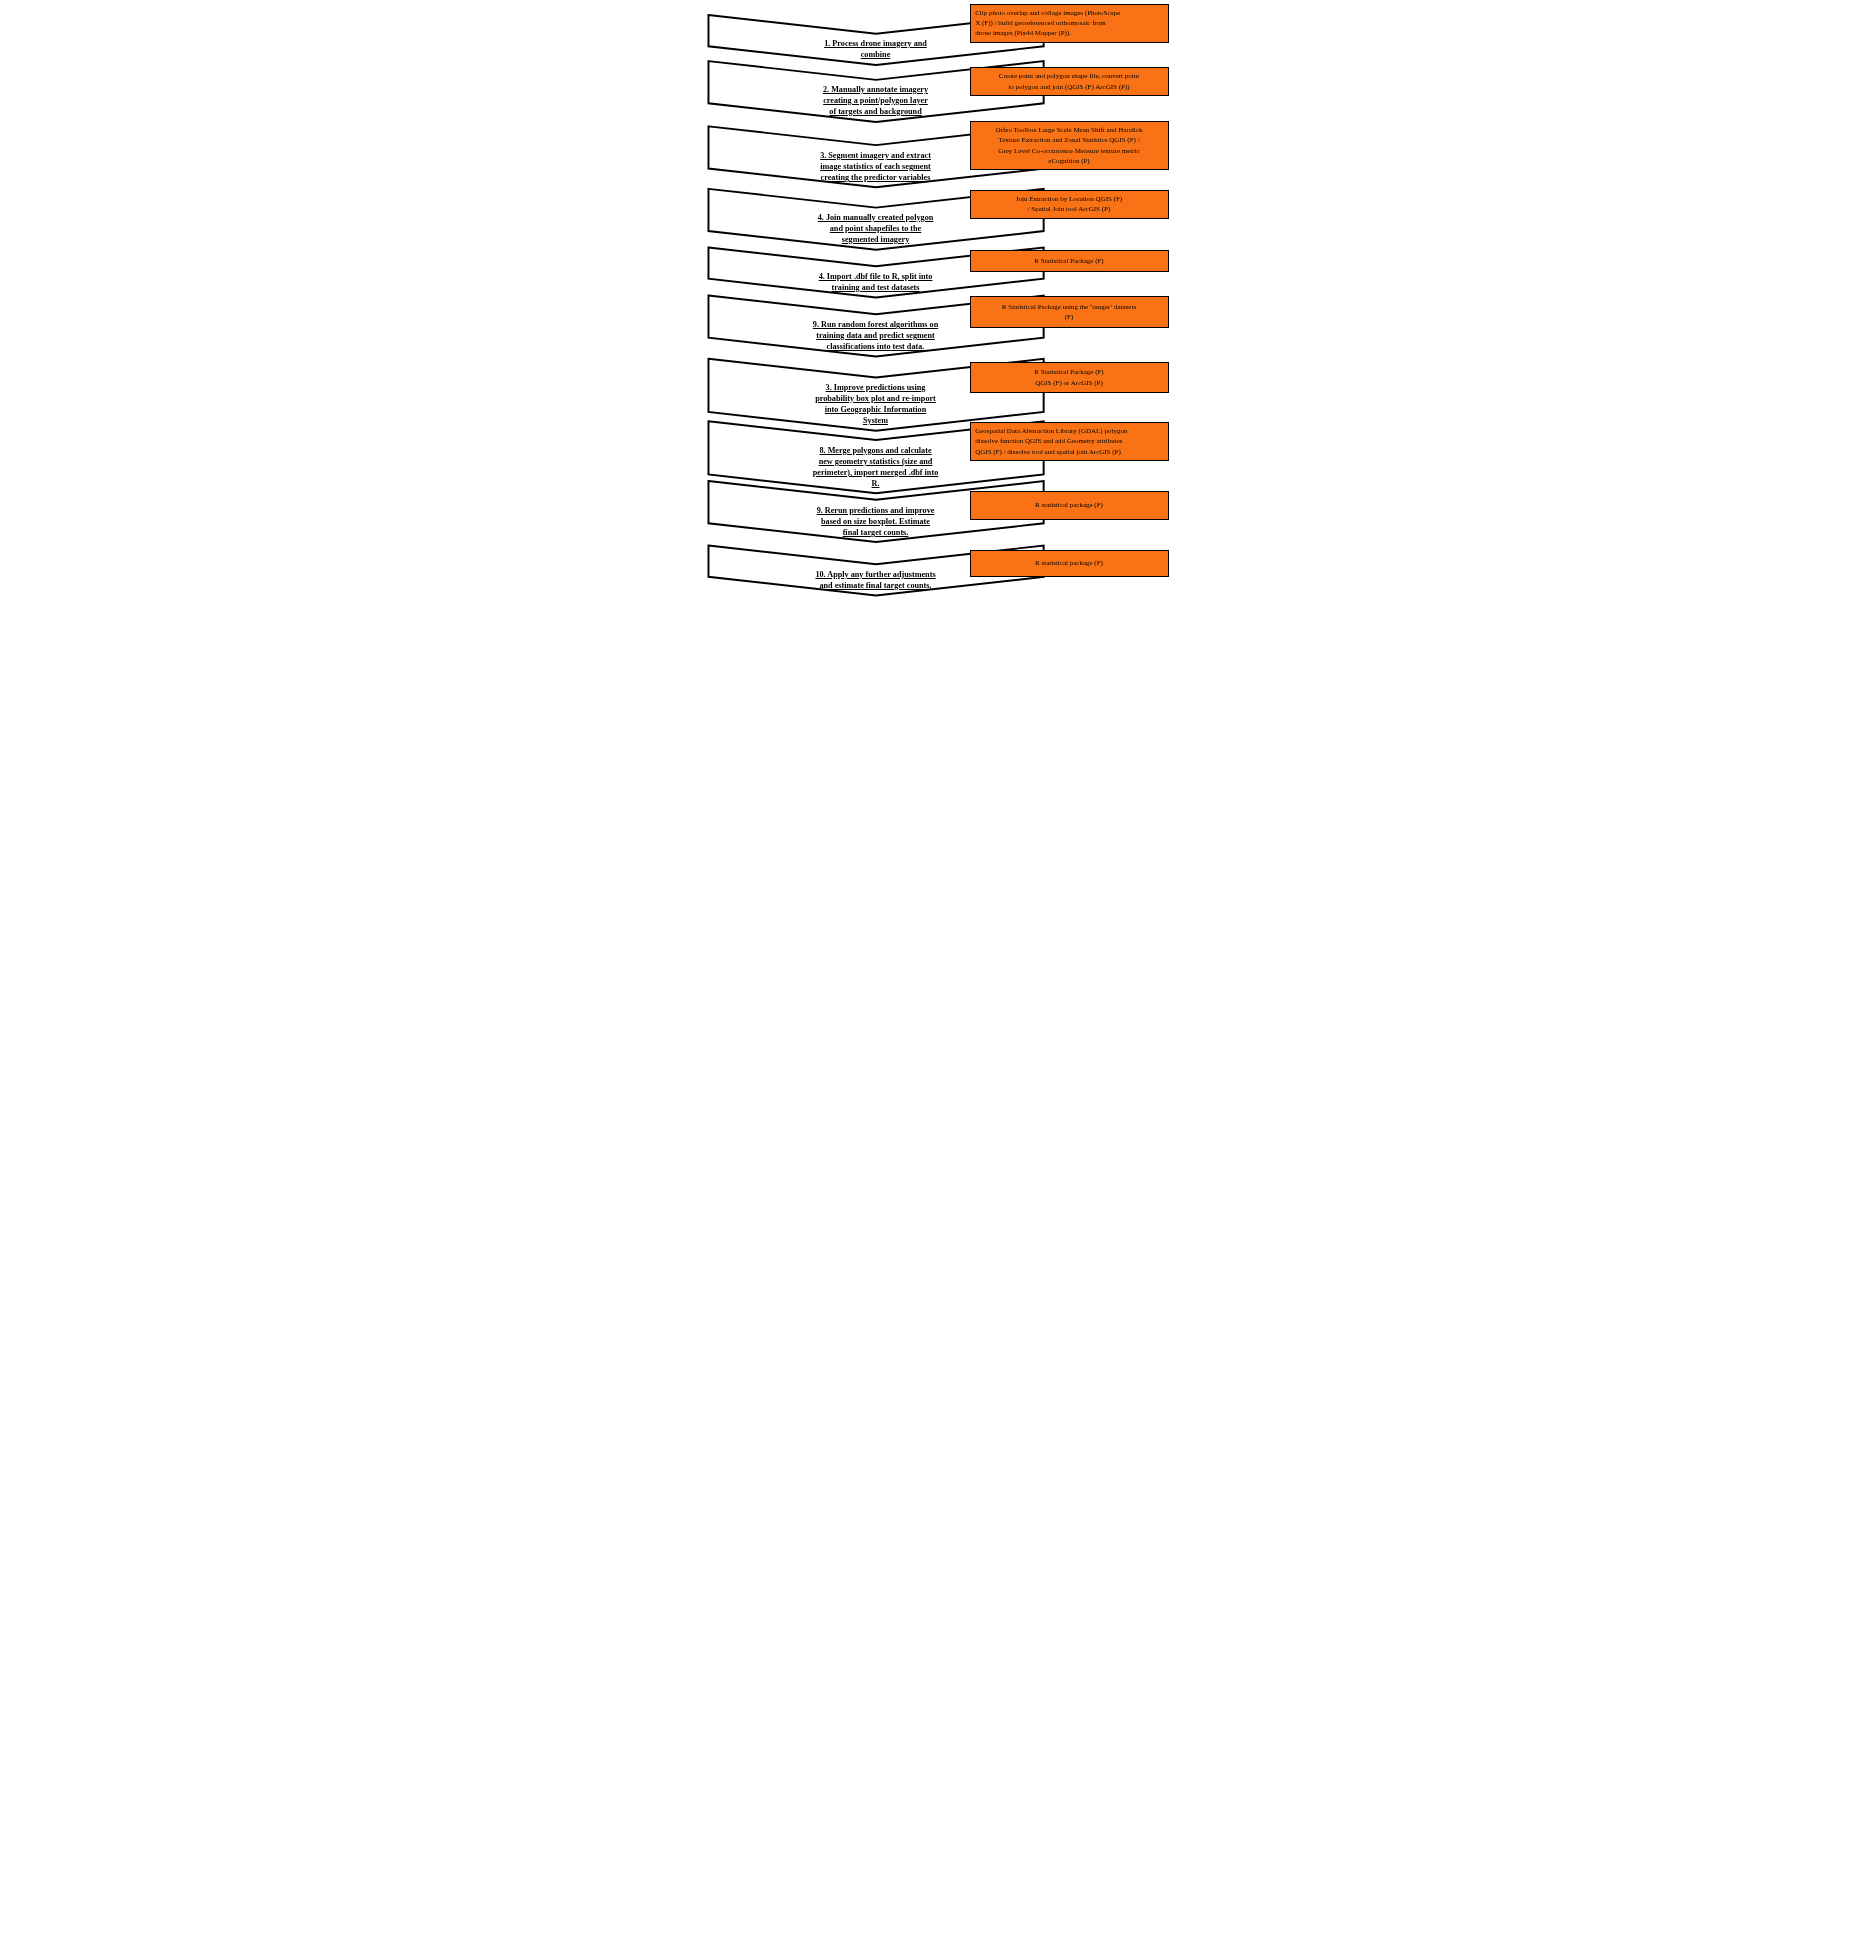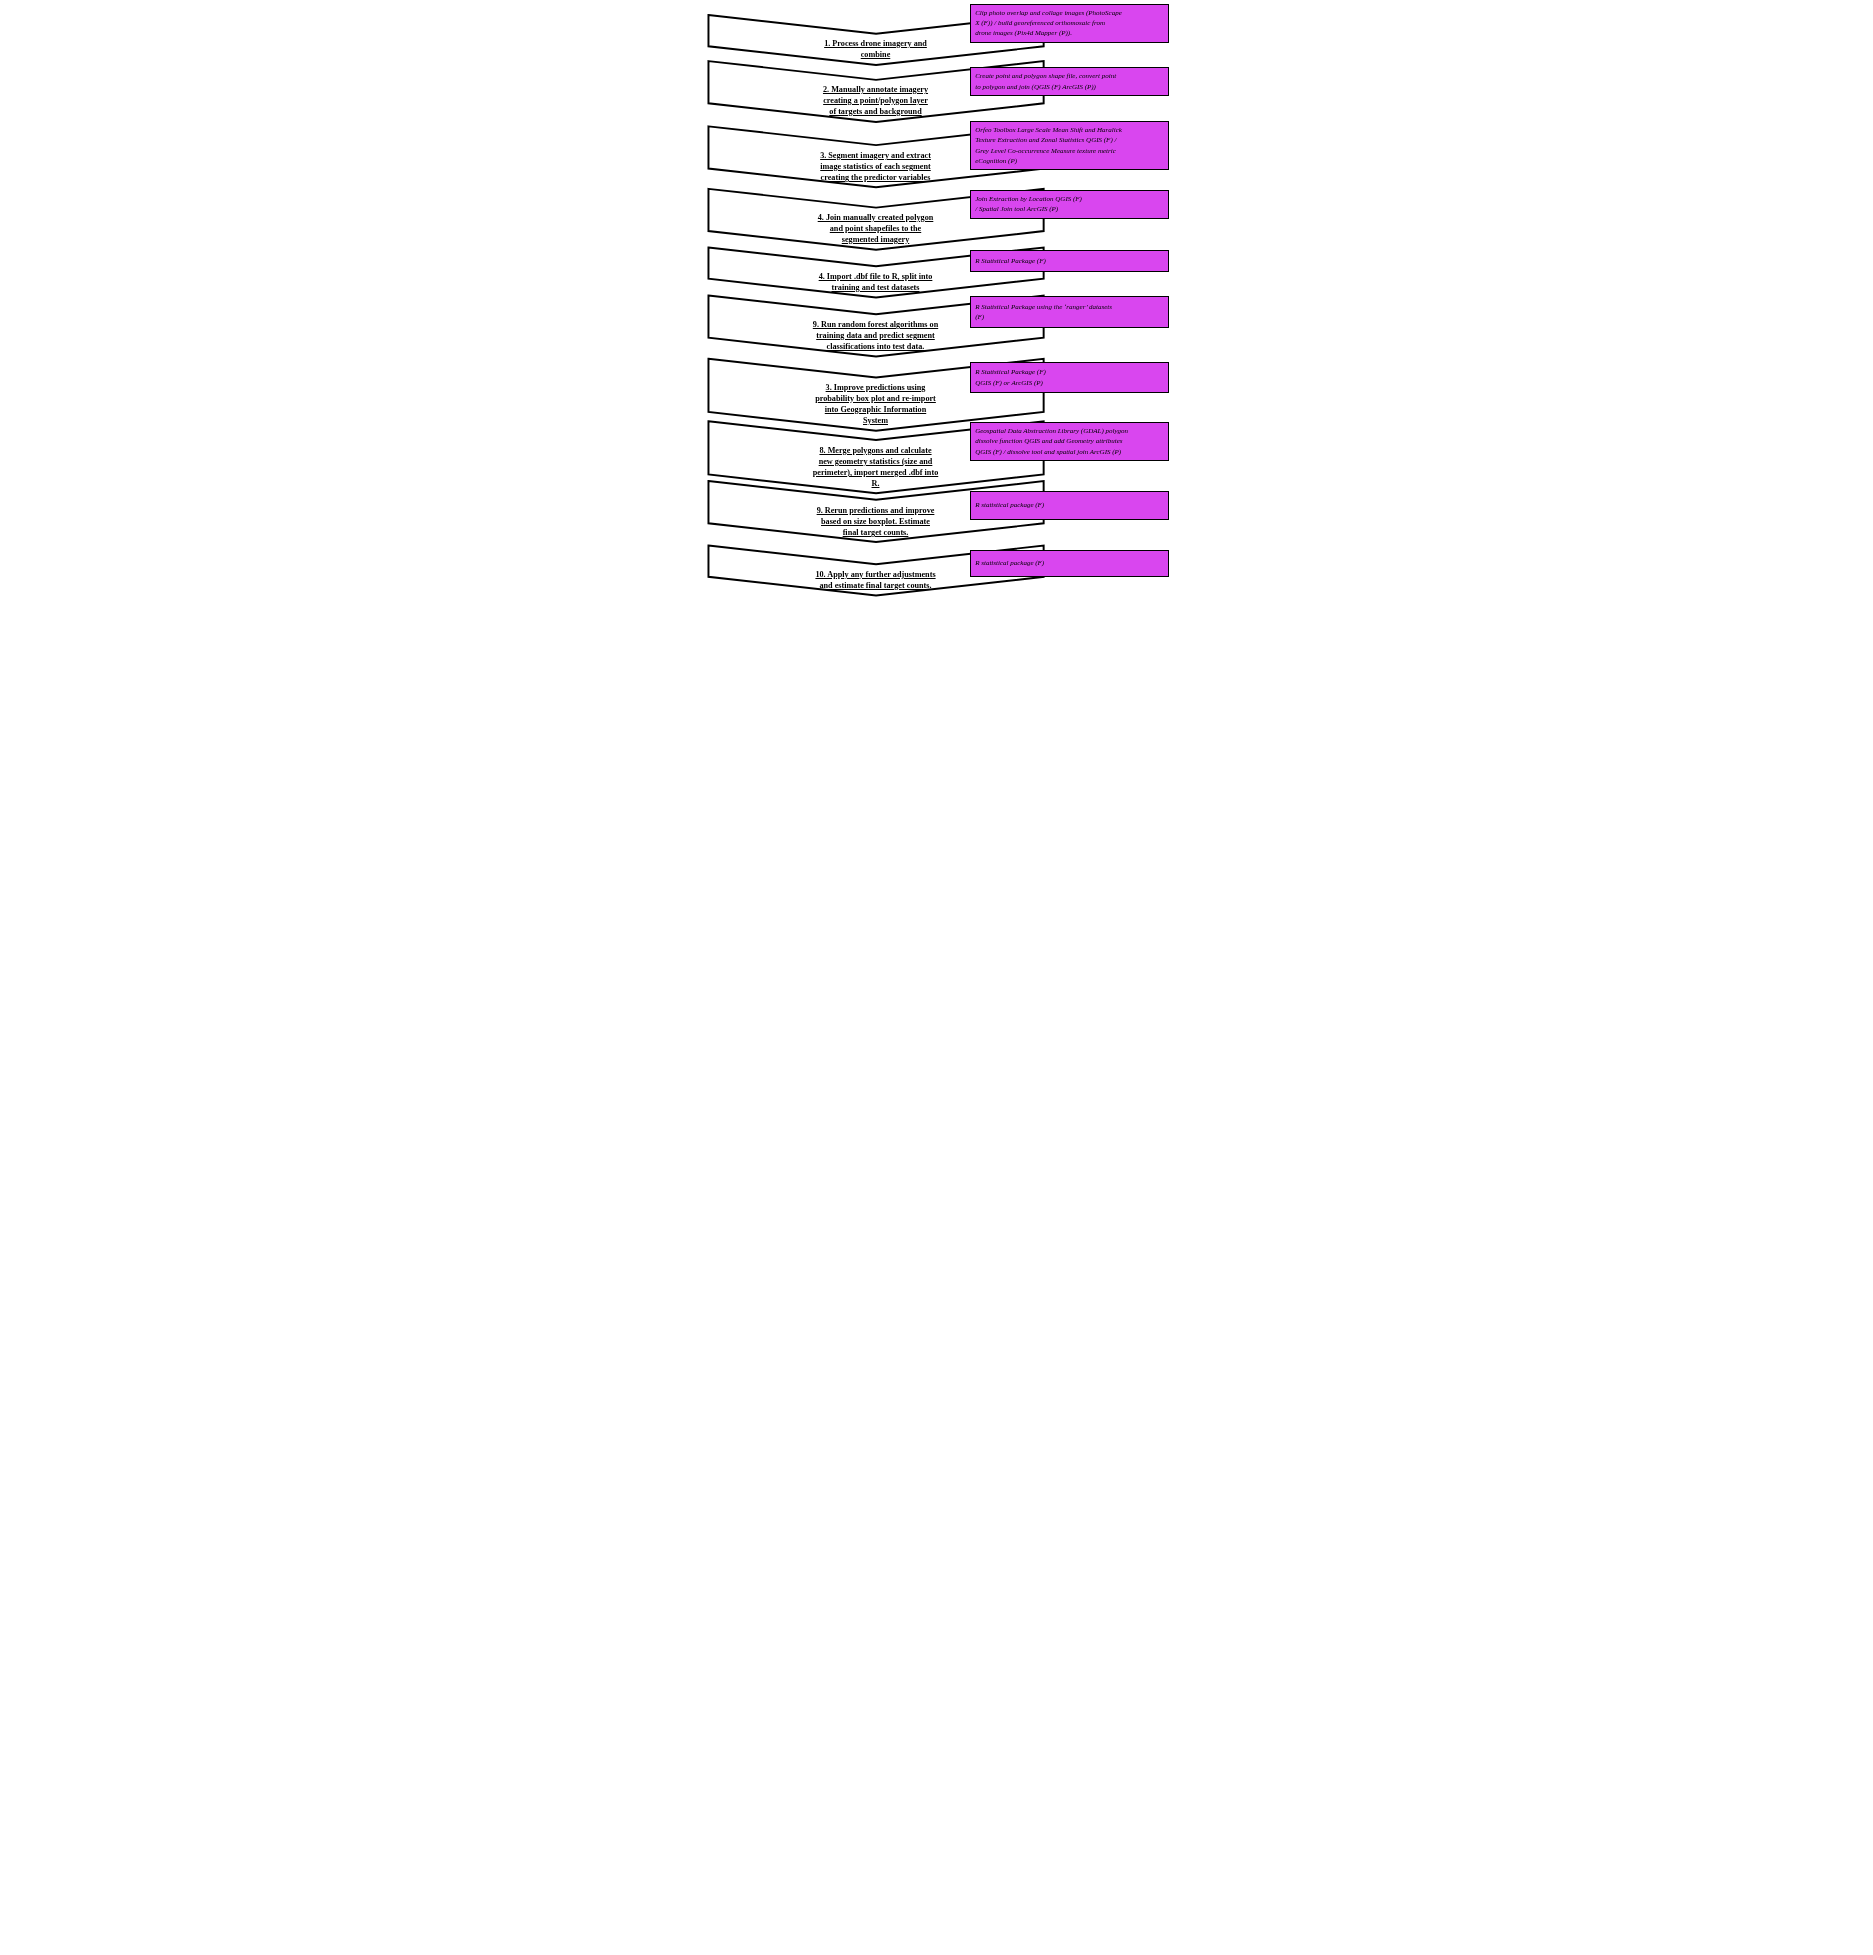--- a/index.html
+++ b/index.html
@@ -40,35 +40,35 @@
     font-weight: bold;
     white-space: pre-line;
     z-index: 3;
     text-decoration: underline;
   }
   .tool-box {
     position: absolute;
     left: 267px;
     width: 199px;
     box-sizing: border-box;
-    background: #d946ef;
+    background: #f97316;
     border: 1.2px solid #000000;
     padding: 3.1px 4.7px;
     display: flex;
     align-items: center;
     justify-content: center;
     z-index: 2;
-    font-style: italic;
   }
   .tool-box span {
     display: block;
     width: 100%;
     font-size: 7px;
     line-height: 10.2px;
     white-space: pre-line;
+    text-align: center;
   }
   .tool-box.align-left span {
     text-align: left;
   }
 </style>
 </head>
 <body>
 
 <div class="canvas">
 

